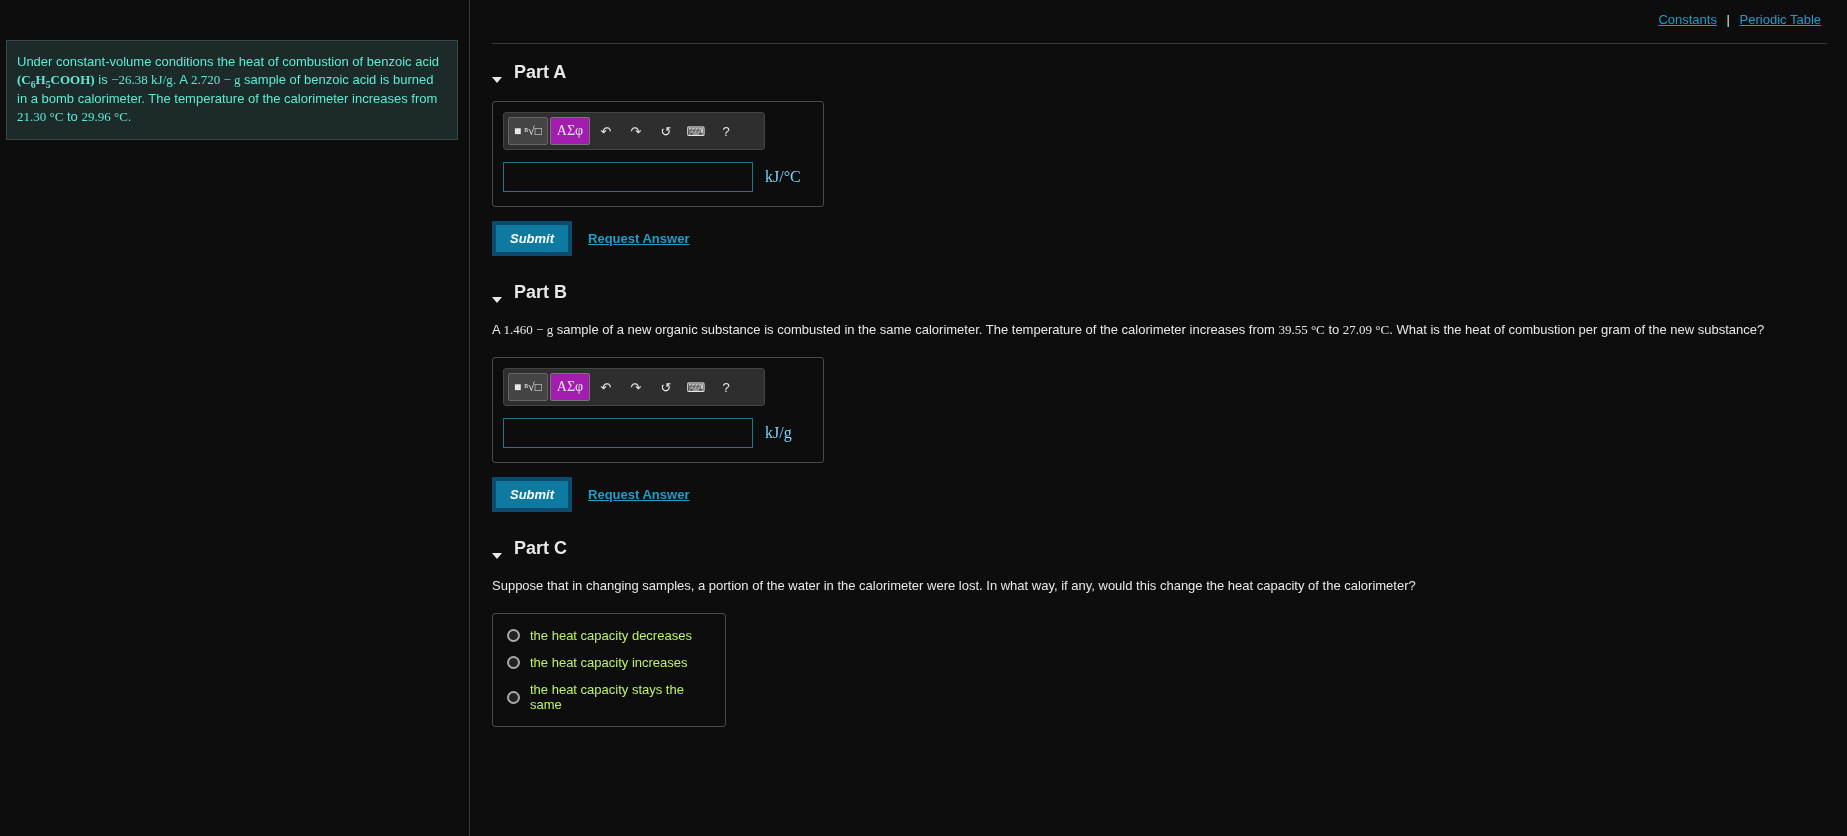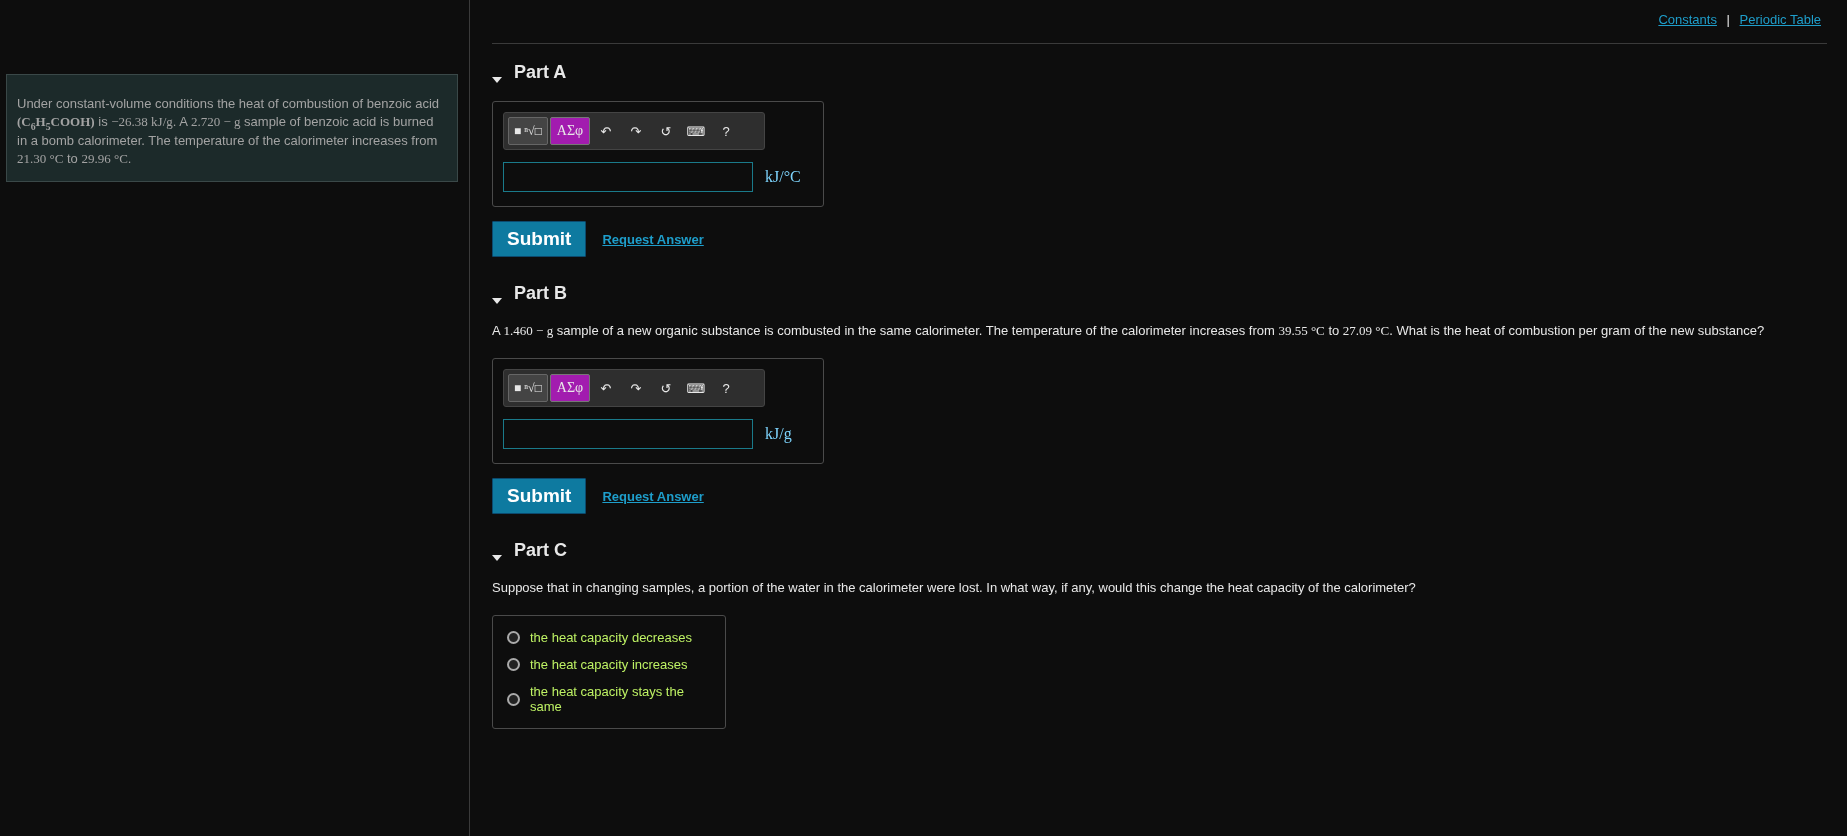--- a/index.html
+++ b/index.html
@@ -13,26 +13,26 @@
     overflow: hidden;
     display: flex;
   }
   .left-col {
     width: 470px;
     border-right: 1px solid #3a3a3a;
     padding: 0;
     flex-shrink: 0;
   }
   .problem-box {
-    margin: 74px 11px 0 6px;
+    margin: 40px 11px 0 6px;
     background: #1c2a2a;
     border: 1px solid #3a4848;
-    padding: 20px 14px 14px 10px;
+    padding: 12px 14px 14px 10px;
     line-height: 1.35;
-    color: #a3a3a3;
+    color: #5eead4;
   }
   .right-col {
     flex: 1;
     padding: 0 20px 0 22px;
   }
   .top-links {
     text-align: right;
     padding: 12px 6px 16px 0;
     font-size: 13px;
   }
@@ -124,27 +124,28 @@
     font-size: 16px;
     color: #7dd3fc;
   }
   .actions {
     display: flex;
     align-items: center;
     gap: 16px;
   }
   .submit-btn {
     background: #0e7aa0;
-    border: 1px solid #0c4a6e;
+    border: 4px solid #0c4a6e;
     color: #fff;
     font-weight: bold;
     padding: 6px 14px;
-    font-size: 19px;
+    font-size: 13px;
     cursor: pointer;
     border-radius: 1px;
+    font-style: italic;
   }
   .request-link {
     color: #1e9ecb;
     text-decoration: underline;
     font-size: 13px;
     cursor: pointer;
     font-weight: bold;
   }
   .radio-block {
     border: 1px solid #4a4a4a;

